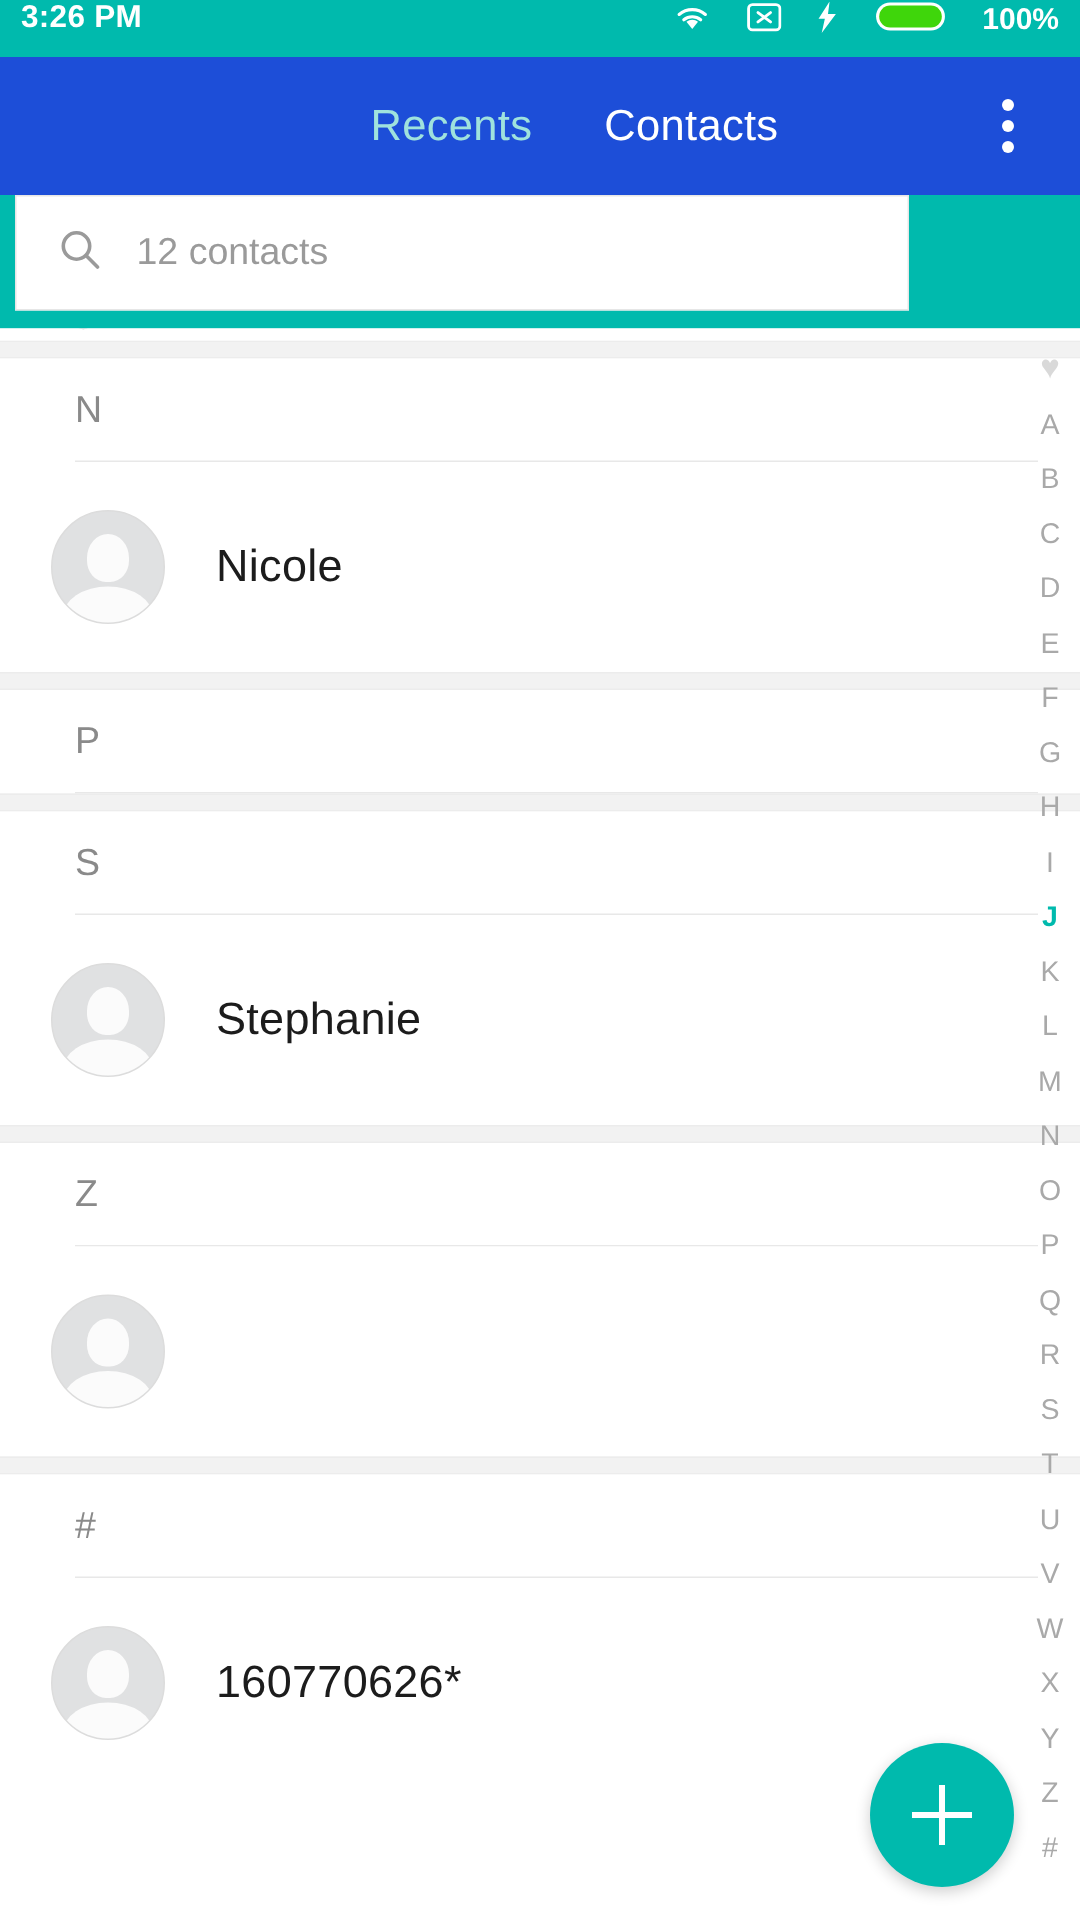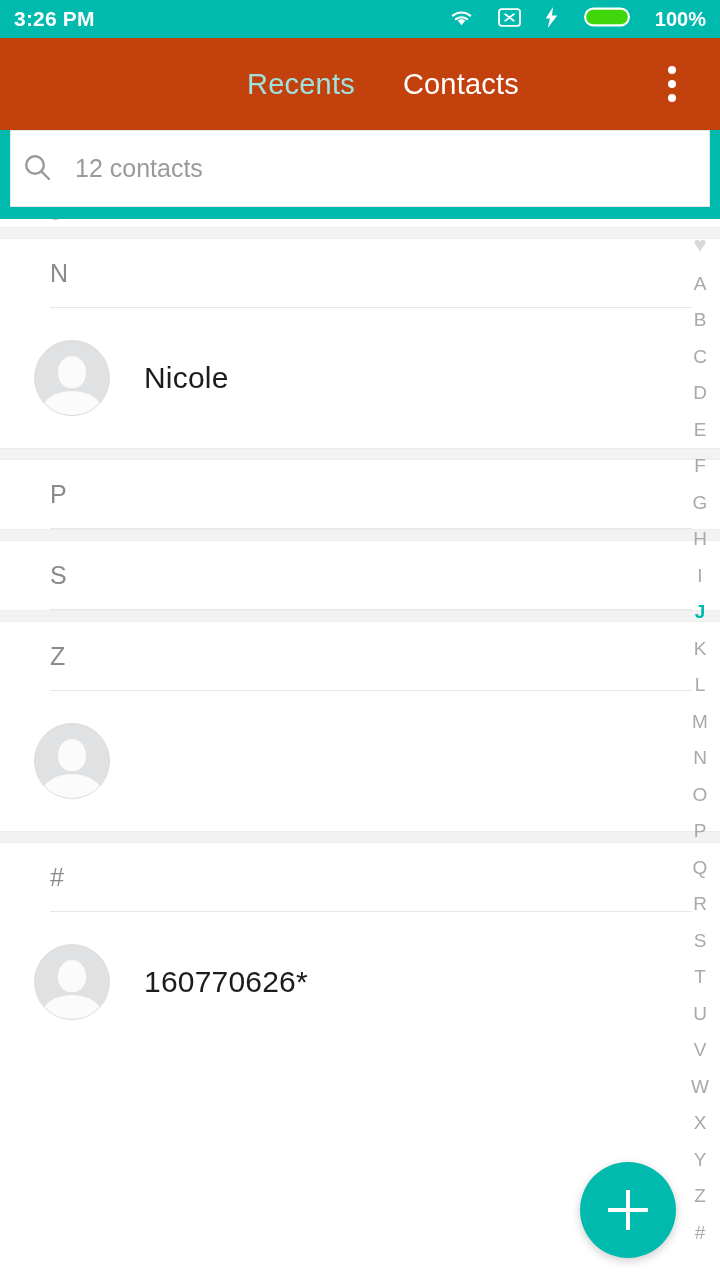--- a/index.html
+++ b/index.html
@@ -7,52 +7,52 @@
     width:720px; height:1280px;
     font-family:"Liberation Sans", sans-serif;
     background:#ffffff;
     overflow:hidden;
   }
   #app { position:relative; width:720px; height:1280px; background:#fafafa; }
 
   
   .statusbar {
     height:38px; background:#00BAAD;
-    display:flex; align-items:center;
+    display:flex; align-items:flex-start;
     padding:0 14px 0 14px;
     color:#ffffff;
   }
   .status-time { font-size:21px; font-weight:bold; letter-spacing:.2px; }
   .status-right { margin-left:auto; display:flex; align-items:center; gap:24px; }
   .battery-pct { font-size:20px; font-weight:bold; }
 
   
   .appbar {
-    height:92px; background:#c2410c;
+    height:92px; background:#1d4ed8;
     display:flex; align-items:center;
     position:relative;
     padding-left:28px;
   }
   .tabs { display:flex; align-items:center; gap:48px; margin:0 auto; padding-left:18px;}
   .tab { font-size:29px; color:#ffffff; letter-spacing:.2px; }
   .tab.inactive { color:#9fe2dd; }
   .overflow-btn {
     position:absolute; right:36px; top:50%; transform:translateY(-50%);
     display:flex; flex-direction:column; gap:6px; align-items:center;
     padding:8px;
   }
   .overflow-btn .dot { width:8px; height:8px; border-radius:50%; background:#ffffff; }
 
   
   .search-wrap { background:#00BAAD; padding:0 10px 0 10px; height:89px;
                  display:flex; align-items:flex-start; }
   .searchbar {
-    background:#ffffff; width:700px; height:77px;
+    background:#ffffff; width:596px; height:77px;
     border:1px solid #e6e6e6;
-    display:flex; align-items:center; padding-left:10px; gap:22px;
+    display:flex; align-items:center; padding-left:26px; gap:22px;
   }
   .search-text { font-size:25px; color:#9a9a9a; }
 
   
   .list {
     position:absolute; top:219px; left:0; right:0; bottom:0;
     background:#ffffff; overflow:hidden;
   }
   .band { height:12px; background:#f2f2f2; border-top:1px solid #ececec;
           border-bottom:1px solid #ececec; }
@@ -189,20 +189,27 @@
     <div class="section-hdr">
       <span class="ltr">P</span>
     </div>
     <div class="hdr-rule"></div>
     <div class="band"></div>
 
     <div class="section-hdr">
       <span class="ltr">S</span>
     </div>
     <div class="hdr-rule"></div>
+    <div class="row">
+      <div class="avatar">
+        <span class="head"></span>
+        <span class="body"></span>
+      </div>
+      <span class="row-name">Stephanie</span>
+    </div>
     <div class="band"></div>
 
     <div class="section-hdr">
       <span class="ltr">Z</span>
     </div>
     <div class="hdr-rule"></div>
     <div class="row">
       <div class="avatar">
         <span class="head"></span>
         <span class="body"></span>

